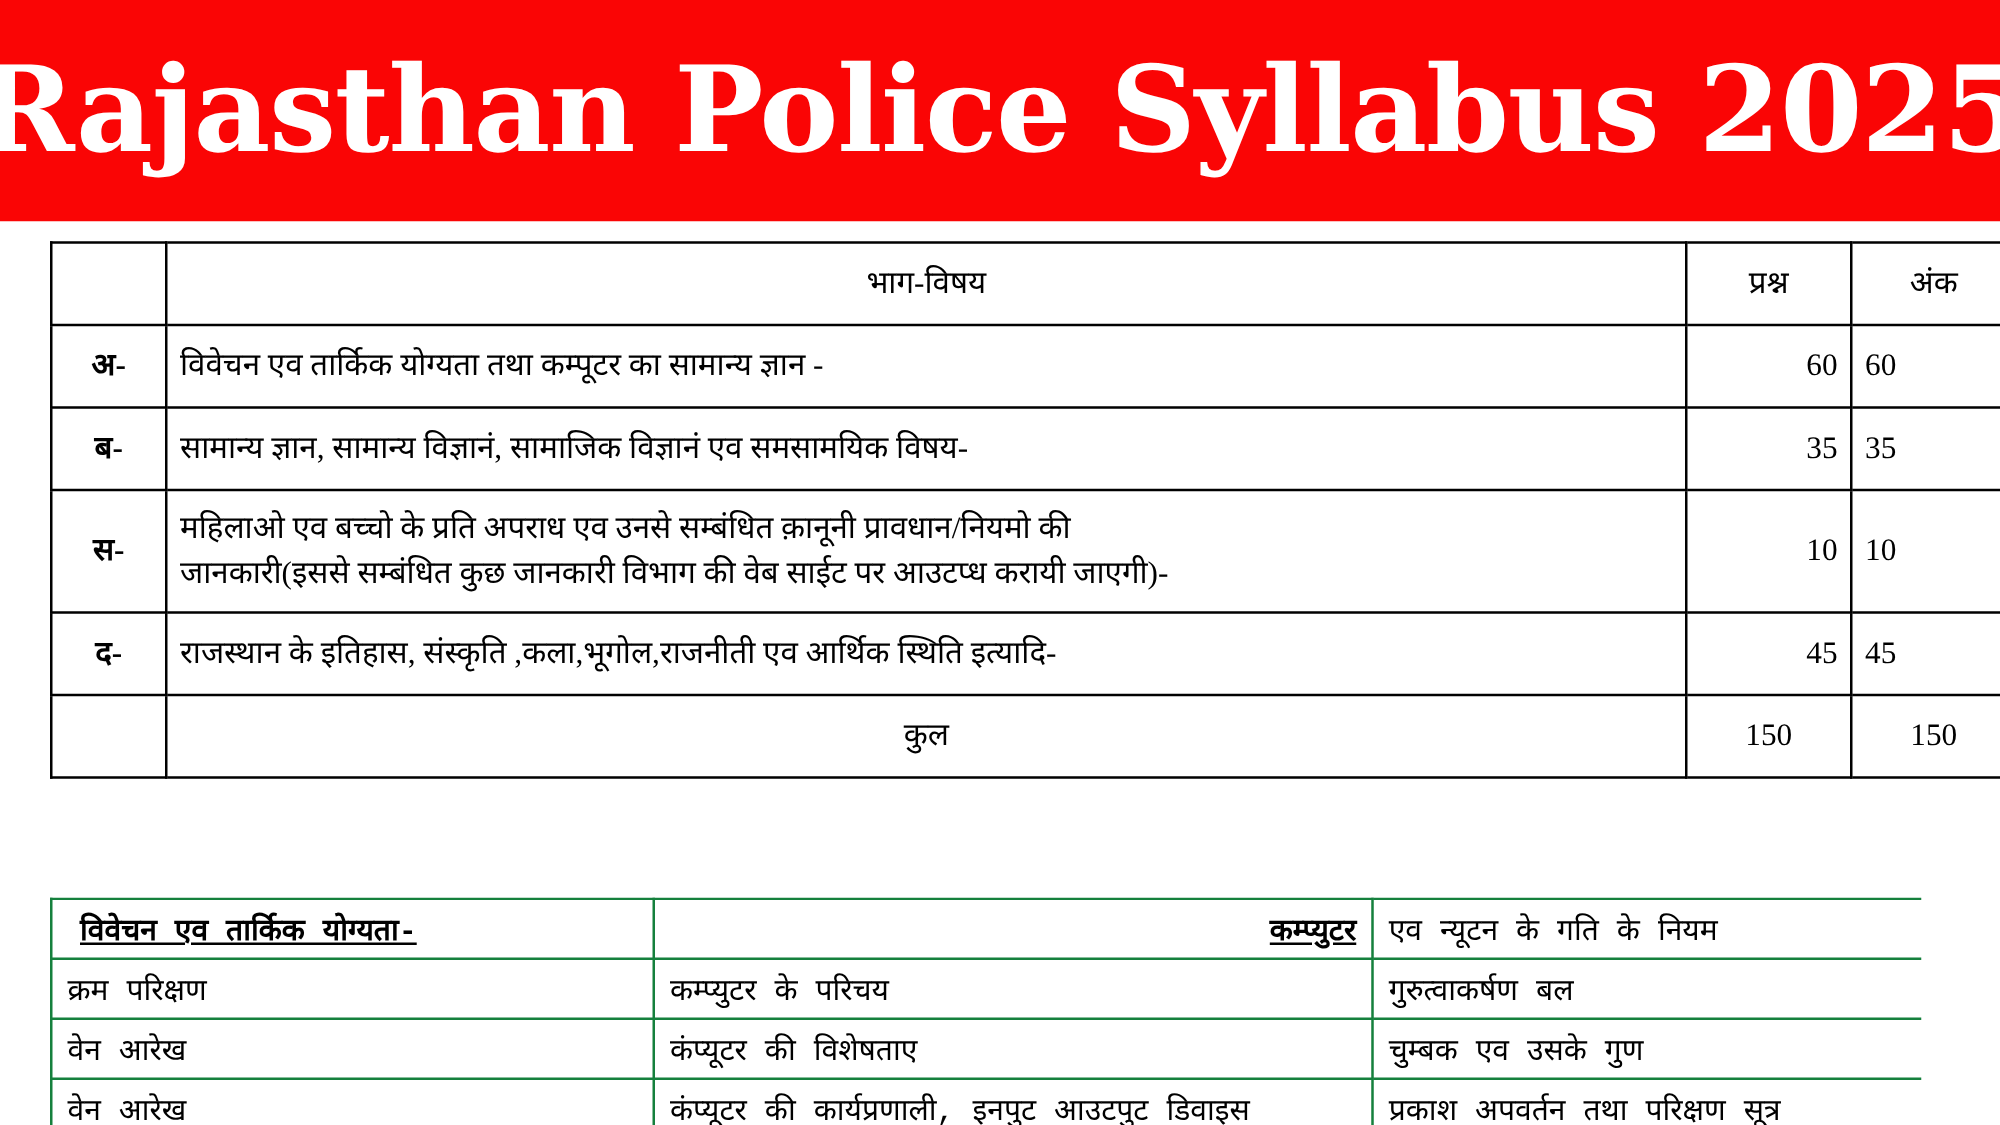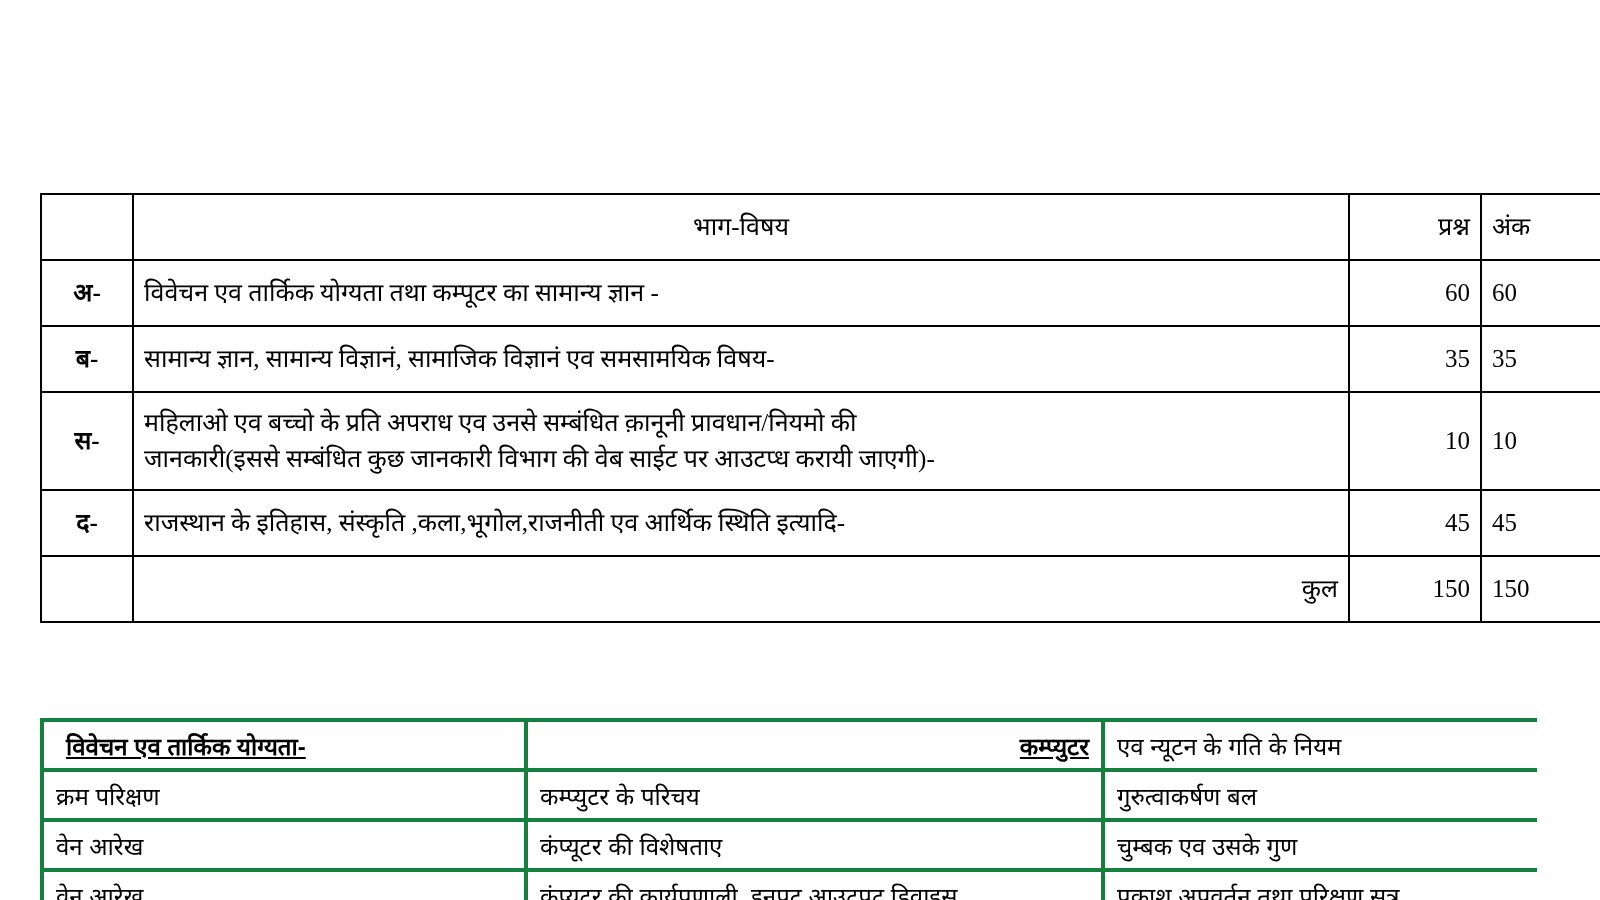--- a/index.html
+++ b/index.html
@@ -65,28 +65,28 @@
   }
   .col-idx   { width: 70px;  text-align: center; font-weight: bold; }
   .col-sub   { width: 1194px; }
   .col-q     { width: 110px; text-align: right; padding-right: 16px; }
   .col-m     { width: 110px; text-align: left; padding-left: 16px; }
 
   td.head-center {
     text-align: center;
     font-size: 26px;
   }
-  td.num-center { }
+  td.num-center { text-align: center; }
   td.q-top { vertical-align: top; text-align: right; padding-right: 16px;}
   td.m-top { vertical-align: top; text-align: left; padding-left: 16px;}
   .row-tall td { height: 84px; }
   .row-std td { height: 52px; }
   .row-head td { height: 52px; }
   .total-label {
-    text-align: right;
+    text-align: center;
     font-size: 26px;
   }
   .wide-sub-2line {
     line-height: 1.55;
   }
 
   
   .syl-table-wrap {
     position: absolute;
     left: 40px;
@@ -94,22 +94,22 @@
     width: 1497px;
     overflow: hidden;
     height: 182px;
   }
   table.syl {
     border-collapse: collapse;
     width: 1497px;
     table-layout: fixed;
   }
   table.syl td {
-    border: 4px solid #15803d;
-    font-family: Liberation Sans, sans-serif;
+    border: 2px solid #15803d;
+    font-family: Liberation Mono, monospace;
     font-size: 24px;
     padding: 5px 12px;
     vertical-align: middle;
     height: 36px;
   }
   table.syl td.c1 { width: 446px; }
   table.syl td.c2 { width: 549px; }
   table.syl td.c3 { width: 500px; }
   .syl-head {
     font-weight: bold;
@@ -130,20 +130,23 @@
   .clip-row td {
     height: 30px;
     overflow: hidden;
   }
 </style>
 </head>
 <body>
 
 <div class="page">
 
+  <div class="banner">
+    <div class="banner-title">Rajasthan Police Syllabus 2025</div>
+  </div>
 
   <div class="marks-table-wrap">
     <table class="marks">
       <tbody>
         <tr class="row-head">
           <td class="col-idx"></td>
           <td class="col-sub head-center">भाग-विषय</td>
           <td class="col-q num-center">प्रश्न</td>
           <td class="col-m num-center">अंक</td>
         </tr>

